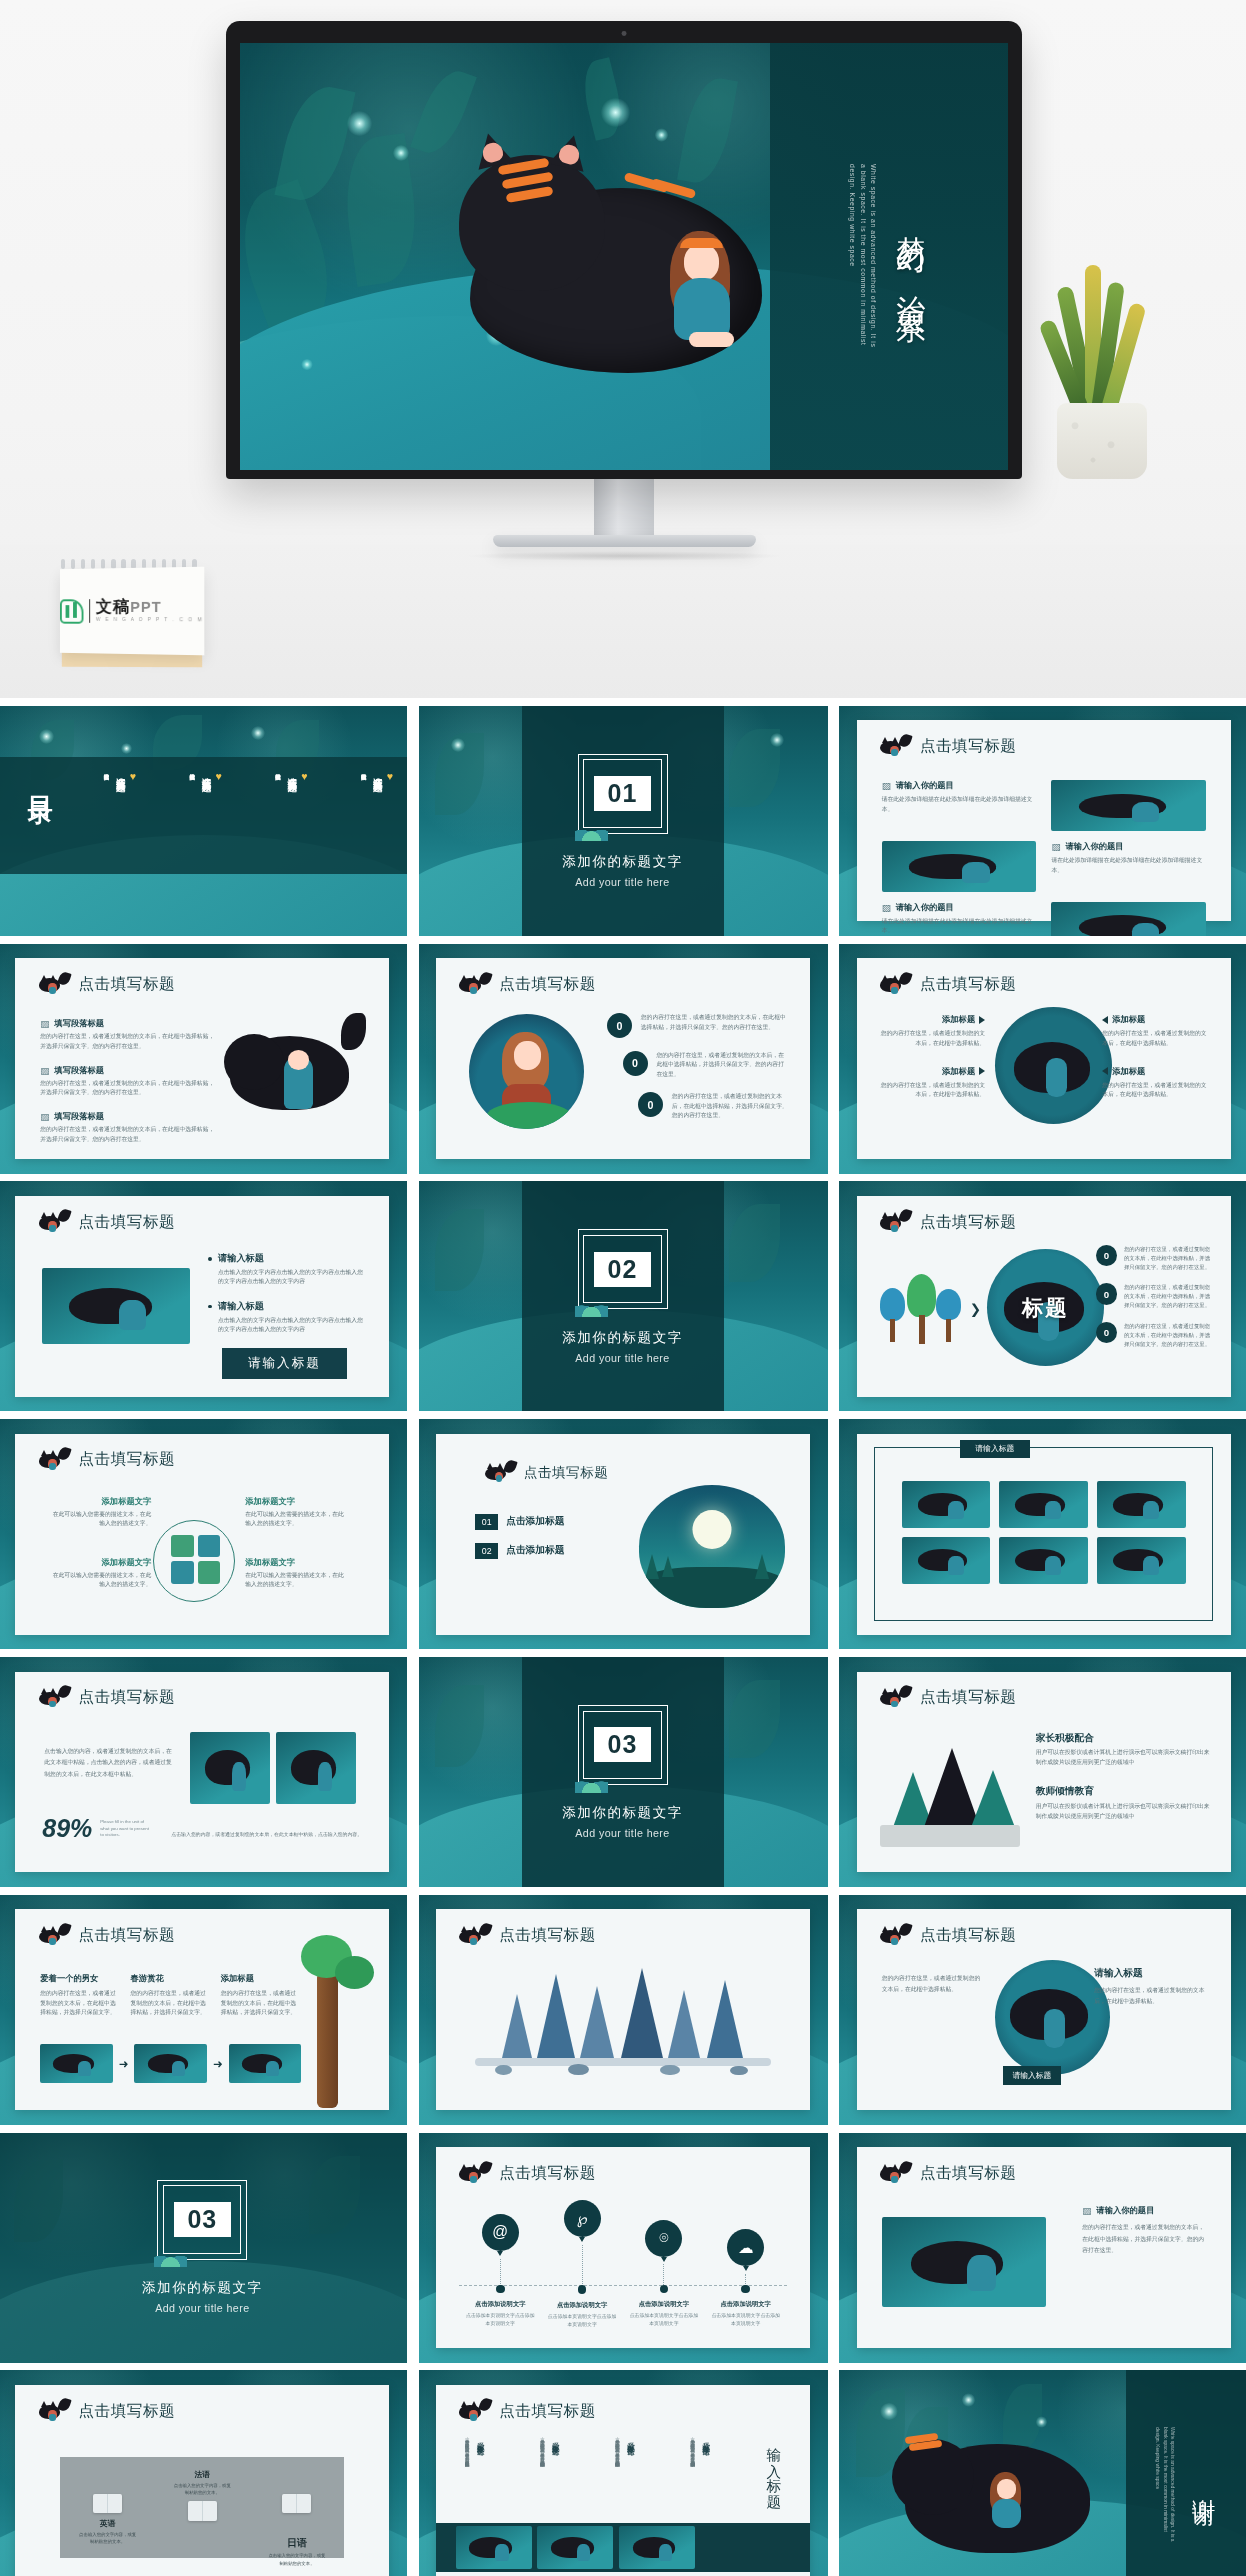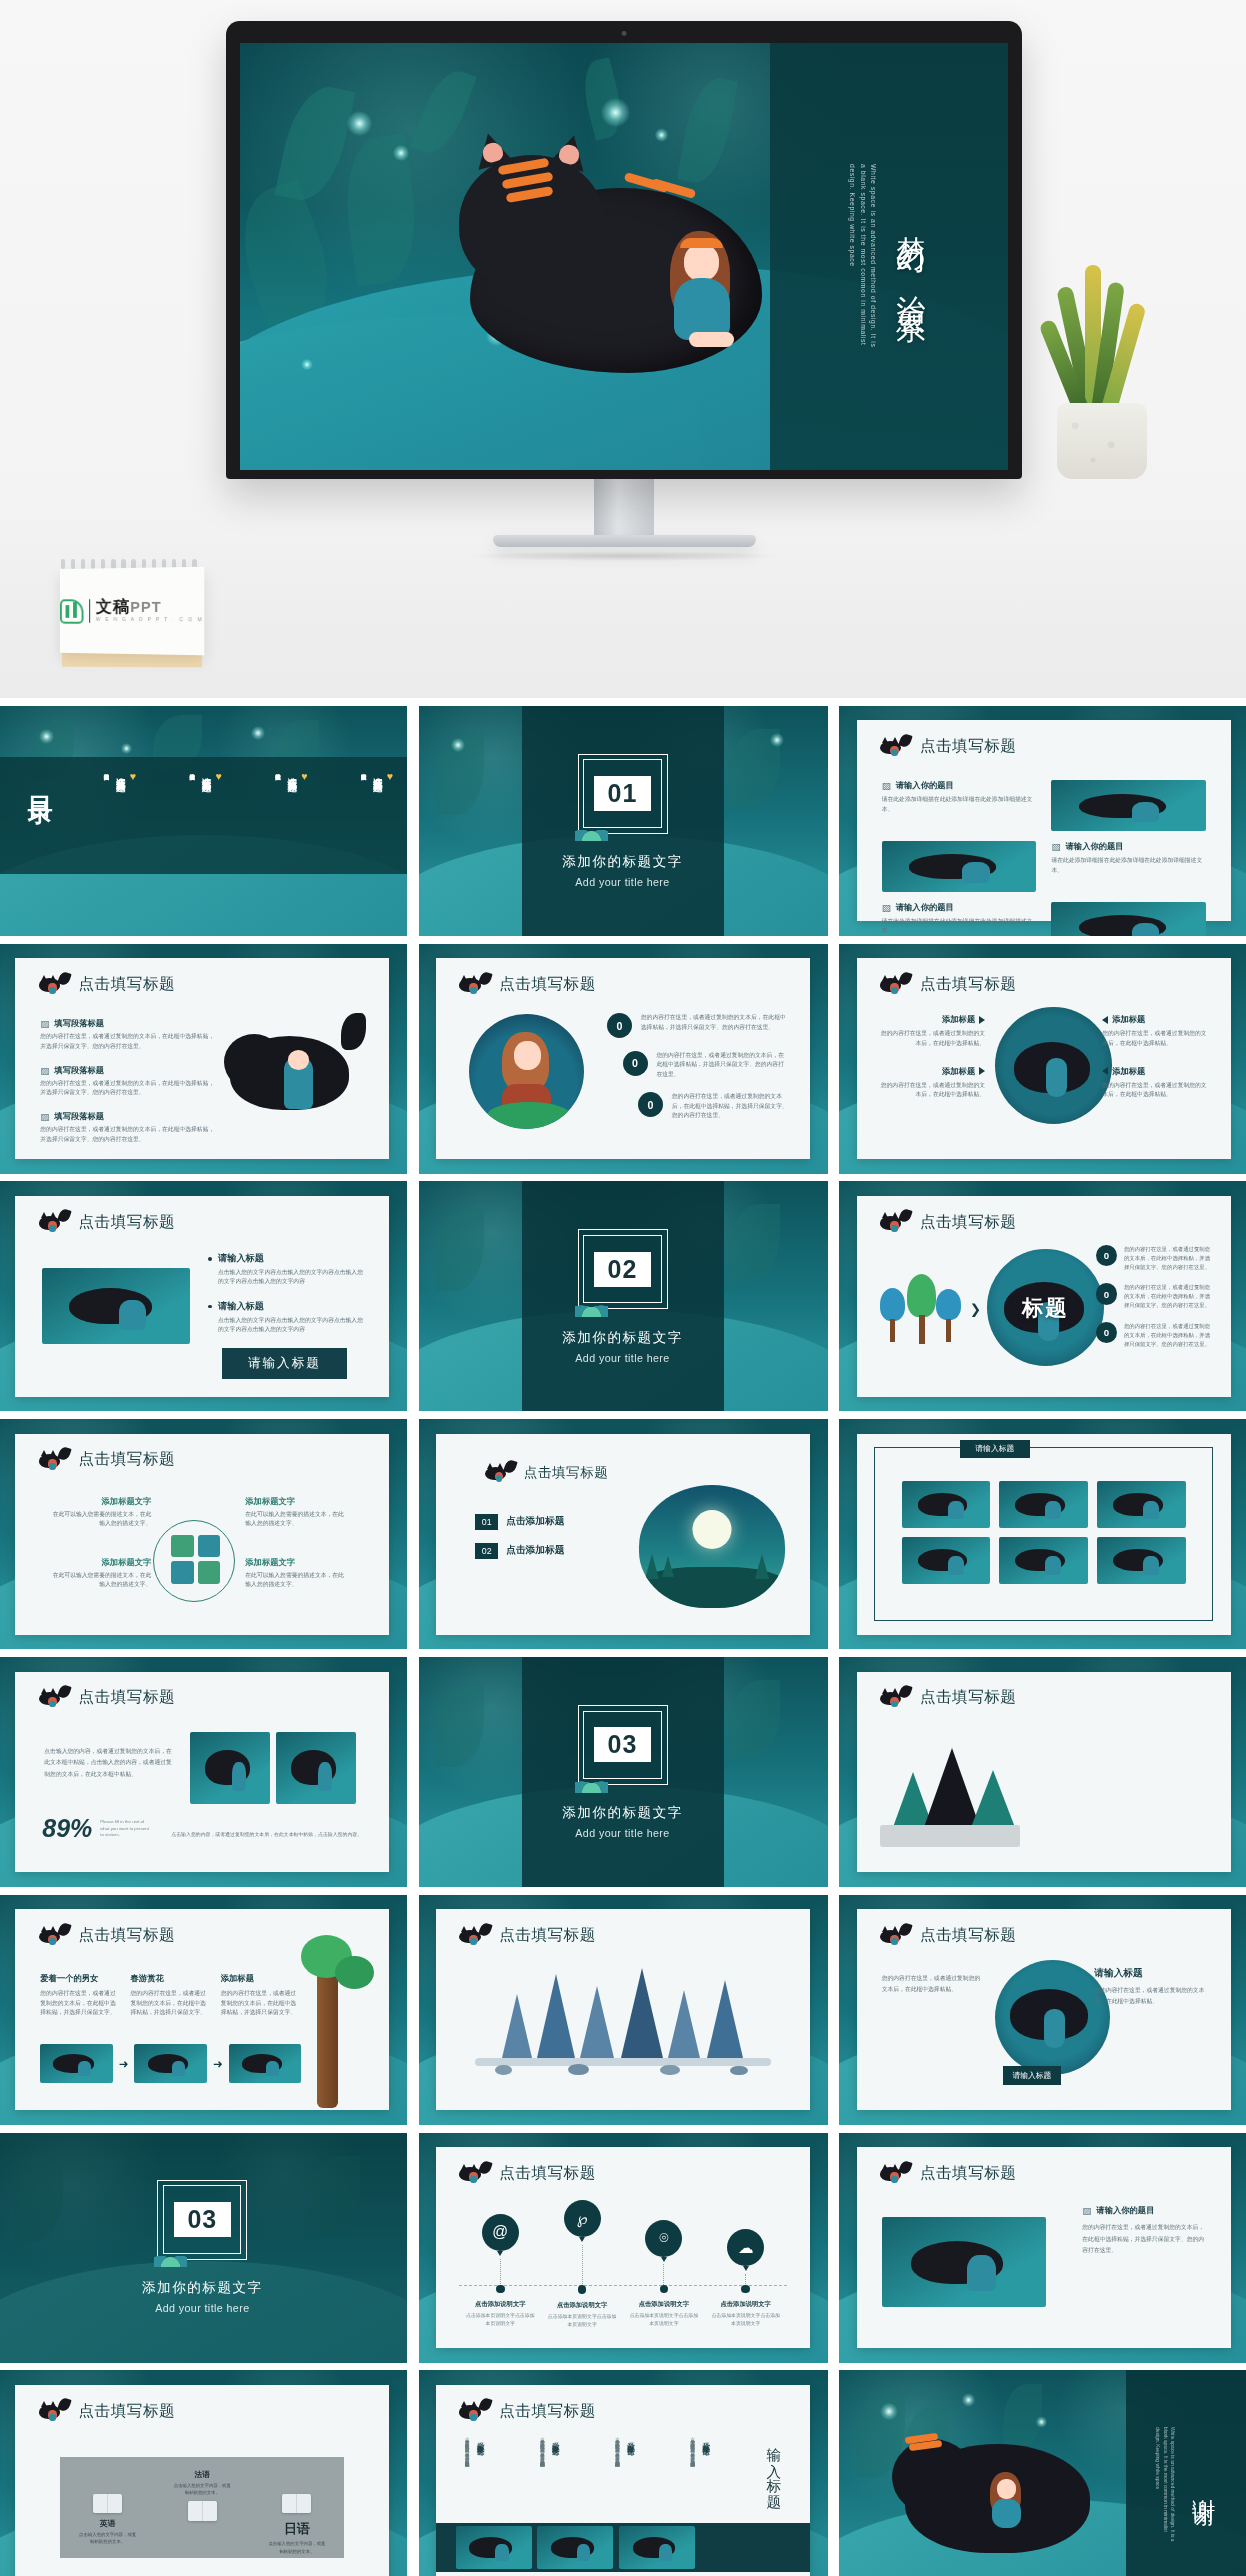--- a/index.html
+++ b/index.html
@@ -800,20 +800,30 @@
               <i class="gb"></i>
             </span>
           <span class="card-title">点击填写标题</span>
           </div>
         <div style="position:absolute;left:23.4px;top:76px;width:146px;height:107px">
           <div style="position:absolute;left:11.7px;bottom:25px;width:0;height:0;border-left:21.4px solid transparent;border-right:21.4px solid transparent;border-bottom:58px solid #1d7f75"></div>
           <div style="position:absolute;left:43px;bottom:25px;width:0;height:0;border-left:29px solid transparent;border-right:29px solid transparent;border-bottom:82px solid #16161f"></div>
           <div style="position:absolute;left:90px;bottom:25px;width:0;height:0;border-left:23.4px solid transparent;border-right:23.4px solid transparent;border-bottom:60px solid #1d7f75"></div>
           <div style="position:absolute;left:0;right:5.8px;bottom:7.8px;height:21.4px;background:#cfd5d6;border-radius:2.9px"></div>
         </div>
+        <div style="position:absolute;left:179px;right:19.5px;top:60px">
+          <div>
+            <div class="mini-ttl" style="font-size:9.7px">家长积极配合</div>
+            <div class="mini-txt" style="margin-top:3.9px">用户可以在投影仪或者计算机上进行演示也可以将演示文稿打印出来制作成胶片以便应用到更广泛的领域中</div>
+          </div>
+          <div style="margin-top:17.5px">
+            <div class="mini-ttl" style="font-size:9.7px">教师倾情教育</div>
+            <div class="mini-txt" style="margin-top:3.9px">用户可以在投影仪或者计算机上进行演示也可以将演示文稿打印出来制作成胶片以便应用到更广泛的领域中</div>
+          </div>
+        </div>
       </div>
     </div>
 
     <div class="slide">
       <div class="sbg">
           <div class="sbg-ground"></div>
         </div>
       <div class="card">
         <div class="card-head">
             <span class="cat-ico">
@@ -1032,21 +1042,21 @@
             <div style="font-size:7.8px;font-weight:700;color:#1a2c30;margin-top:4.9px">英语</div>
             <div style="font-size:4.4px;color:#3d4d52;text-align:center;width:60px;margin-top:1.9px;line-height:1.7">点击输入您的文字内容，或复制粘贴您的文本。</div>
           </div>
           <div style="display:flex;flex-direction:column-reverse;align-items:center">
             <div class="book" style="margin-top:4.9px"></div>
             <div style="font-size:4.4px;color:#3d4d52;text-align:center;width:60px;line-height:1.7">点击输入您的文字内容，或复制粘贴您的文本。</div>
             <div style="font-size:7.8px;font-weight:700;color:#1a2c30;margin-bottom:1.9px">法语</div>
           </div>
           <div style="display:flex;flex-direction:column;align-items:center;margin-top:25px">
             <div class="book"></div>
-            <div style="font-size:13px;font-weight:700;color:#1a2c30;margin-top:7px">日语</div>
+            <div style="font-size:10px;font-weight:700;color:#1a2c30;margin-top:23px">日语</div>
             <div style="font-size:4.4px;color:#3d4d52;text-align:center;width:60px;margin-top:1.9px;line-height:1.7">点击输入您的文字内容，或复制粘贴您的文本。</div>
           </div>
         </div>
       </div>
     </div>
 
     <div class="slide">
       <div class="sbg">
           <div class="sbg-ground"></div>
         </div>

